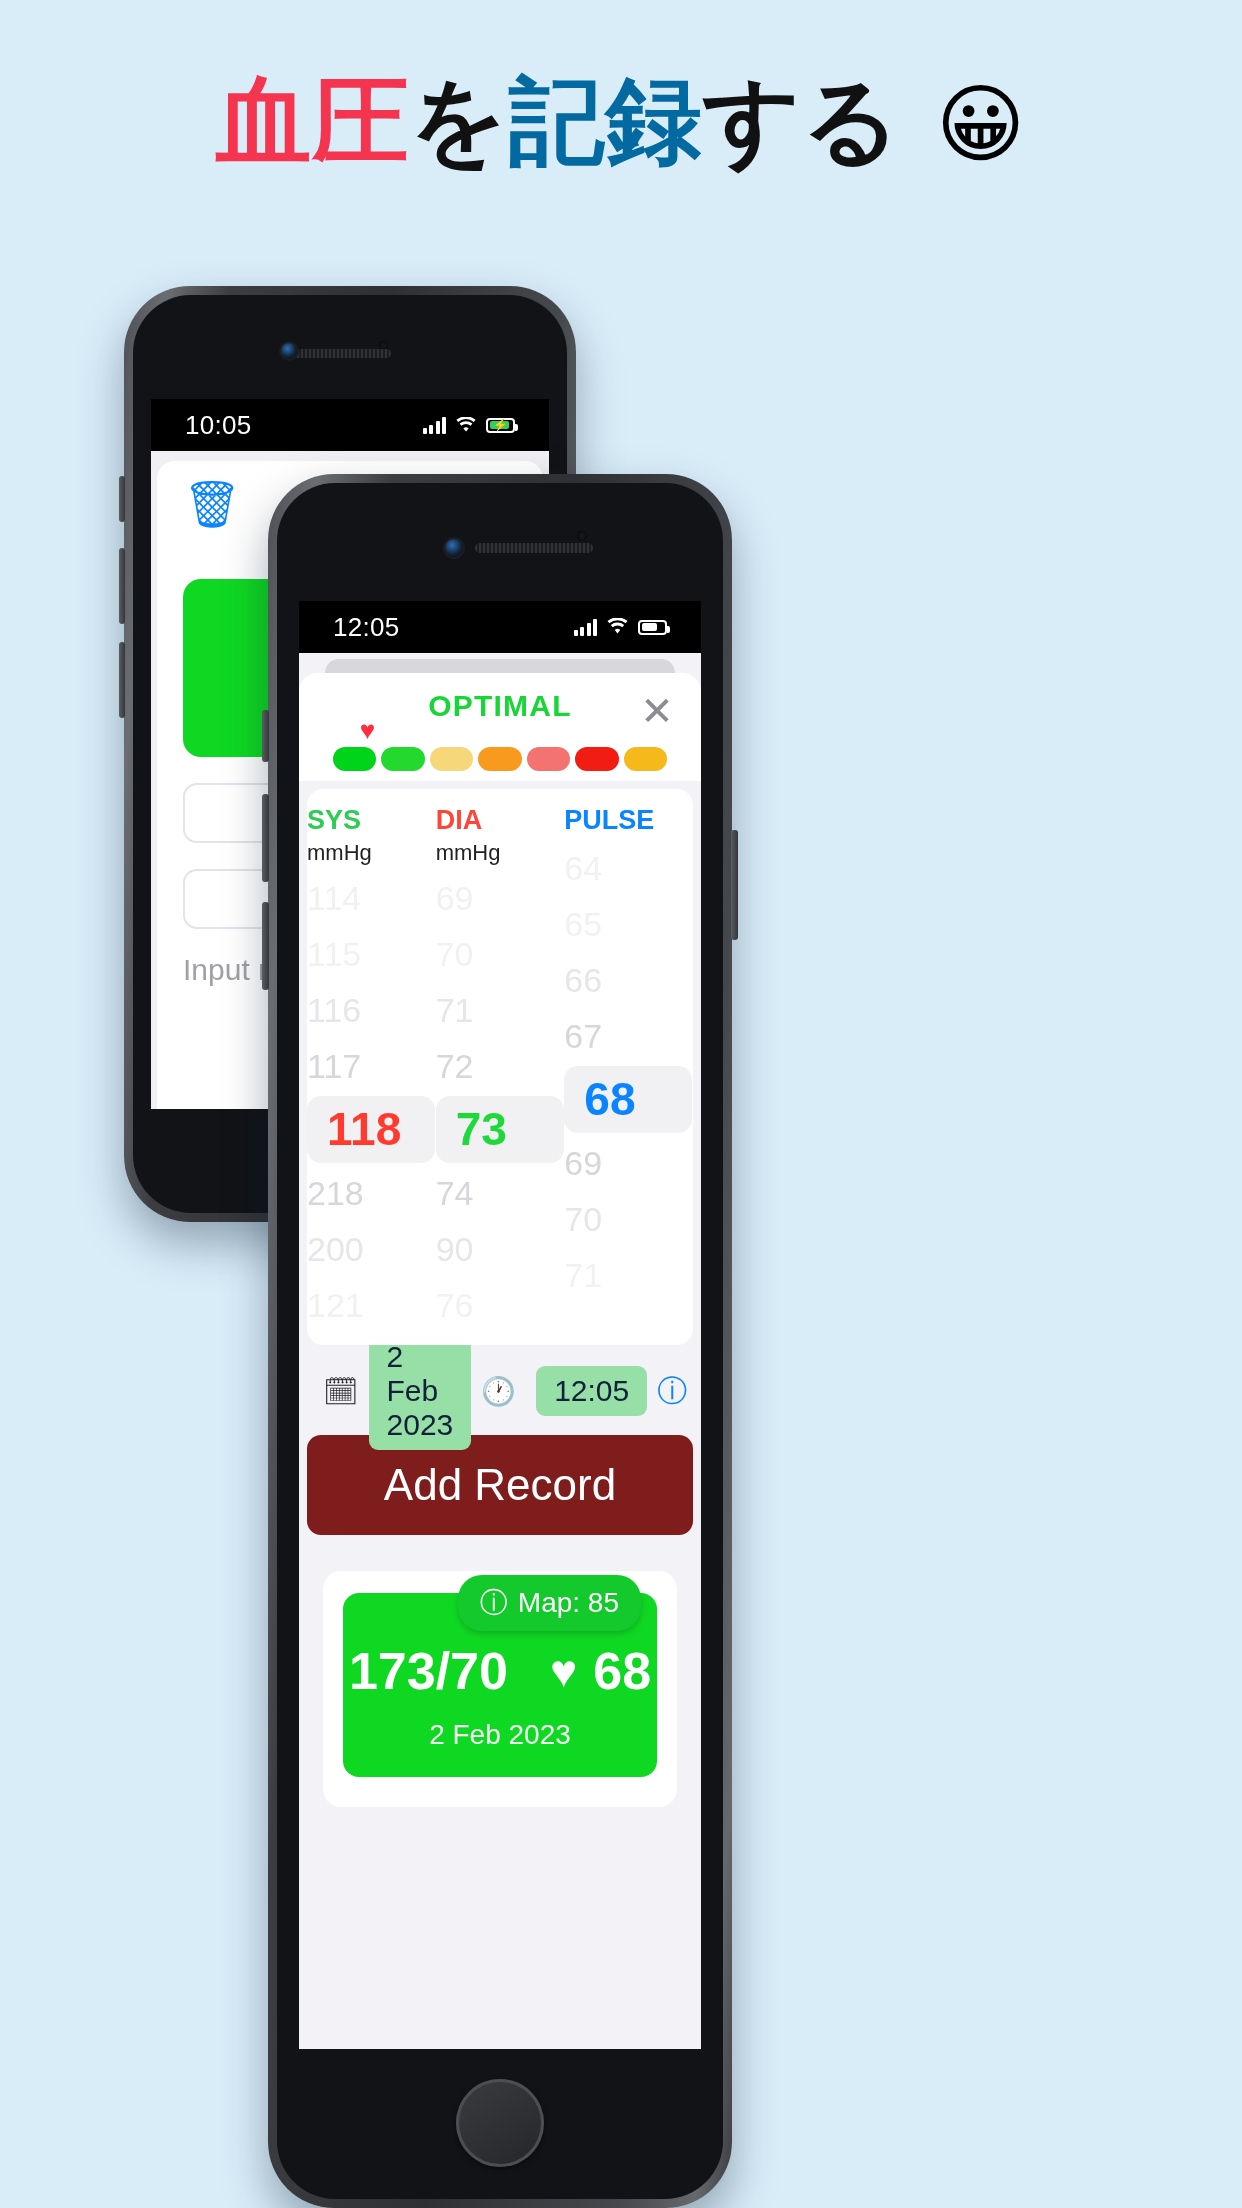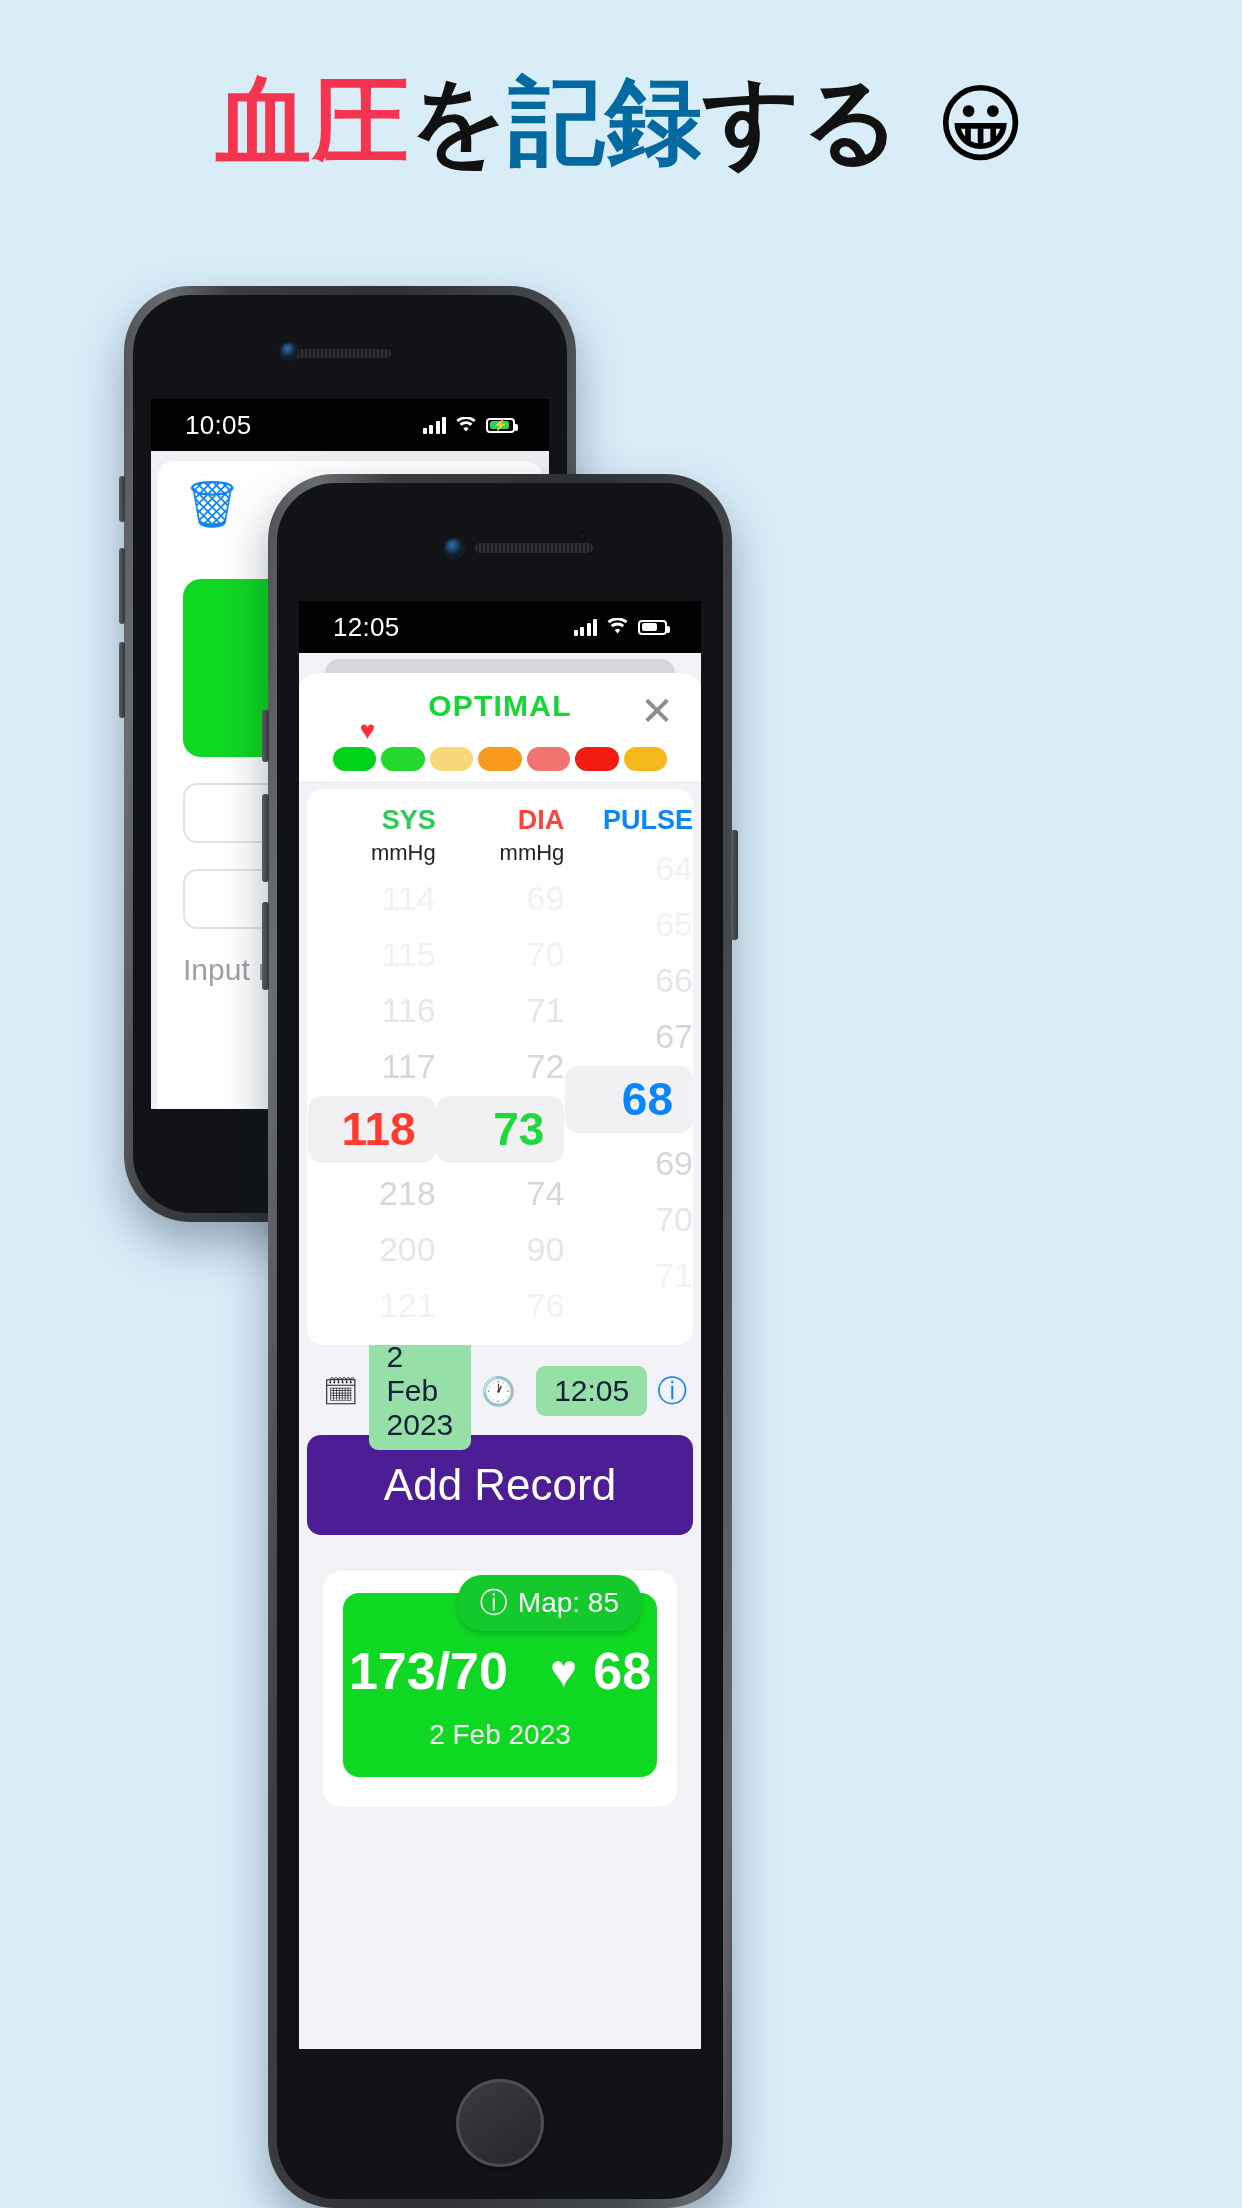--- a/index.html
+++ b/index.html
@@ -116,41 +116,41 @@
     display:flex; align-items:center; justify-content:center;
     font-size:40px; color:#8c8c91; line-height:1; font-weight:300; }
   .gauge-wrap { position:absolute; left:34px; right:34px; bottom:10px; }
   .heart { position:absolute; left:42px; top:-30px; font-size:26px; color:#ff2d3f; line-height:1; }
   .gauge { display:flex; gap:5px; }
   .gauge span { flex:1; height:24px; border-radius:12px; display:block; }
 
   .picker-card { margin:8px 8px 0 8px; background:#fff; border-radius:16px;
     padding:16px 0 8px 0; height:556px; overflow:hidden; position:relative; }
   .picker-cols { display:flex; }
-  .pcol { flex:1; text-align:right; }
+  .pcol { flex:1; text-align:left; }
   .pcol .lbl { font-size:27px; font-weight:700; }
   .pcol .unit { font-size:22px; color:#222; margin-top:4px; }
   .pcol.sys .lbl { color:#2ecc55; }
   .pcol.dia .lbl { color:#ff453a; }
   .pcol.pulse .lbl { color:#0a84ff; }
   .wheel { margin-top:4px; position:relative; }
   .wheel .v { font-size:34px; color:#c9c9cf; line-height:1; padding:11px 0; }
   .wheel .v.f3 { opacity:.25; } .wheel .v.f2 { opacity:.45; } .wheel .v.f1 { opacity:.75; }
   .wheel .sel { display:inline-block; min-width:128px; padding:8px 20px;
     background:#f1f1f4; border-radius:14px; font-size:46px; font-weight:700; line-height:1.1; }
 
   .dt-row { margin:14px 10px 0 10px; height:64px; background:#f2f2f7;
     display:flex; align-items:center; gap:10px; padding:0 14px; }
   .pill { background:#96dfa6; border-radius:9px; padding:8px 18px;
     font-size:30px; color:#13203a; font-weight:400; }
   .ic-gray { font-size:28px; color:#1c1c1e; }
   .ic-info { color:#0a84ff; font-size:30px; margin-left:auto; }
   .dt-spacer { flex:1; }
 
-  .add-btn { margin:12px 8px 0 8px; height:100px; background:#4c1d95; border-radius:14px;
+  .add-btn { margin:12px 8px 0 8px; height:100px; background:#7f1d1d; border-radius:14px;
     display:flex; align-items:center; justify-content:center;
     color:#fff; font-size:44px; }
 
   .list-card { margin:36px 24px 0 24px; background:#fff; border-radius:18px; padding:22px 20px 30px 20px; }
   .rec-card { position:relative; background:#0fd823; border-radius:16px; padding:22px 0 26px 0; }
   .map-badge { position:absolute; right:16px; top:-18px;
     background:#13c92b; border-radius:24px; padding:9px 22px;
     color:#fff; font-size:28px; display:flex; align-items:center; gap:10px;
     box-shadow:0 3px 6px rgba(0,0,0,.18); }
   .rec-main { display:flex; align-items:center; justify-content:center; gap:42px;

